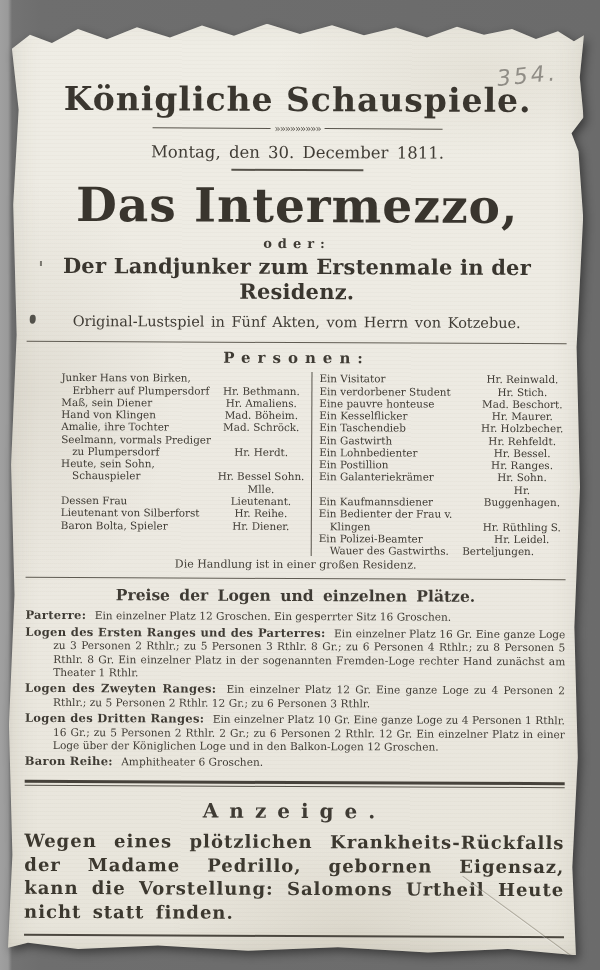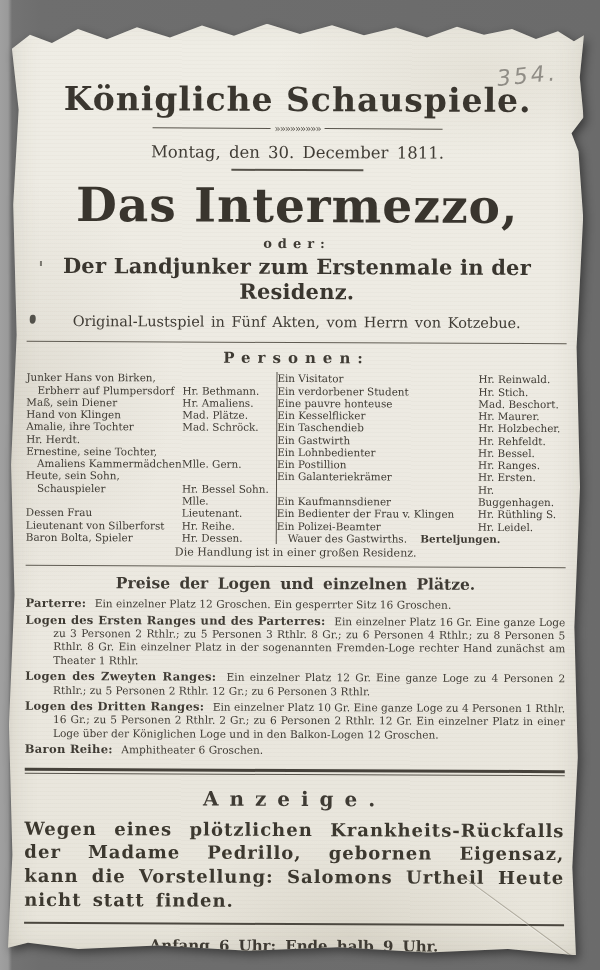--- a/index.html
+++ b/index.html
@@ -51,27 +51,27 @@
 
   .play-title{font-size:47px;font-weight:bold;letter-spacing:1px;line-height:1.15;margin-top:8px;color:#39352e;}
   .oder{font-size:13px;font-weight:bold;letter-spacing:6px;margin-top:3px;}
   .play-subtitle{font-size:21px;font-weight:bold;margin-top:3px;letter-spacing:.2px;color:#3a362f;}
   .byline{font-size:14.5px;margin-top:10px;word-spacing:2px;}
 
   .rule-thin{height:1px;background:#5e5a51;margin-top:12px;}
   .cast-heading{font-size:15px;font-weight:bold;letter-spacing:7px;margin-top:6px;}
   .cast-table{display:flex;margin-top:5px;font-size:10.4px;line-height:1.18;}
   .cast-col{box-sizing:border-box;}
-  .cast-col.left{width:250px;padding-right:6px;}
-  .cast-col.right{flex:1;border-left:1px solid #57534b;padding-left:0;}
+  .cast-col.left{width:250px;padding-right:6px;margin-left:35px;}
+  .cast-col.right{flex:1;border-left:1px solid #57534b;padding-left:7px;}
   .cast-row{display:flex;align-items:flex-end;}
   .cast-row .role{flex:1;padding-left:11px;text-indent:-11px;}
-  .cast-row .actor{width:88px;flex-shrink:0;}
+  .cast-row .actor{width:88px;flex-shrink:0;text-align:center;}
   .cast-row.inline{display:block;}
-  .cast-row.inline .actor{display:inline;width:auto;padding-left:10px;font-weight:bold;}
+  .cast-row.inline .actor{display:inline;width:auto;padding-left:10px;}
   .setting-note{font-size:11px;margin-top:2px;}
   .rule-mid{height:1px;background:#5e5a51;margin-top:7px;}
 
   .prices-heading{font-size:15.5px;font-weight:bold;word-spacing:4px;margin-top:7px;}
   .prices{margin-top:4px;}
   .price-item{font-size:10.6px;line-height:1.26;margin:0 0 2px 0;text-align:justify;
     padding-left:28px;text-indent:-28px;}
   .price-item .plabel{font-weight:bold;font-size:11.5px;letter-spacing:.3px;padding-right:5px;}
 
   .rule-heavy{margin-top:11px;border-top:3px solid #46423b;border-bottom:1px solid #56524a;height:2px;}
@@ -118,48 +118,45 @@
         <div class="cast-row">
           <span class="role">Junker Hans von Birken, Erbherr auf Plumpersdorf</span>
           <span class="actor">Hr. Bethmann.</span>
         </div>
         <div class="cast-row">
           <span class="role">Maß, sein Diener</span>
           <span class="actor">Hr. Amaliens.</span>
         </div>
         <div class="cast-row">
           <span class="role">Hand von Klingen</span>
-          <span class="actor">Mad. Plätze.</span>
+          <span class="actor">Mad. Böheim.</span>
         </div>
         <div class="cast-row">
           <span class="role">Amalie, ihre Tochter</span>
           <span class="actor">Mad. Schröck.</span>
         </div>
         <div class="cast-row">
+          <span class="role">Seelmann, vormals Prediger zu Plumpersdorf</span>
           <span class="actor">Hr. Herdt.</span>
-        </div>
-        <div class="cast-row">
-          <span class="role">Ernestine, seine Tochter, Amaliens Kammermädchen</span>
-          <span class="actor">Mlle. Gern.</span>
         </div>
         <div class="cast-row">
           <span class="role">Heute, sein Sohn, Schauspieler</span>
           <span class="actor">Hr. Bessel Sohn.</span>
         </div>
         <div class="cast-row">
           <span class="role">Dessen Frau</span>
           <span class="actor">Mlle. Lieutenant.</span>
         </div>
         <div class="cast-row">
           <span class="role">Lieutenant von Silberforst</span>
           <span class="actor">Hr. Reihe.</span>
         </div>
         <div class="cast-row">
           <span class="role">Baron Bolta, Spieler</span>
-          <span class="actor">Hr. Dessen.</span>
+          <span class="actor">Hr. Diener.</span>
         </div>
       </div>
       <div class="cast-col right">
         <div class="cast-row">
           <span class="role">Ein Visitator</span>
           <span class="actor">Hr. Reinwald.</span>
         </div>
         <div class="cast-row">
           <span class="role">Ein verdorbener Student</span>
           <span class="actor">Hr. Stich.</span>
@@ -183,21 +180,21 @@
         <div class="cast-row">
           <span class="role">Ein Lohnbedienter</span>
           <span class="actor">Hr. Bessel.</span>
         </div>
         <div class="cast-row">
           <span class="role">Ein Postillion</span>
           <span class="actor">Hr. Ranges.</span>
         </div>
         <div class="cast-row">
           <span class="role">Ein Galanteriekrämer</span>
-          <span class="actor">Hr. Ersten.</span>
+          <span class="actor">Hr. Sohn.</span>
         </div>
         <div class="cast-row">
           <span class="role">Ein Kaufmannsdiener</span>
           <span class="actor">Hr. Buggenhagen.</span>
         </div>
         <div class="cast-row">
           <span class="role">Ein Bedienter der Frau v. Klingen</span>
           <span class="actor">Hr. Rüthling S.</span>
         </div>
         <div class="cast-row">

